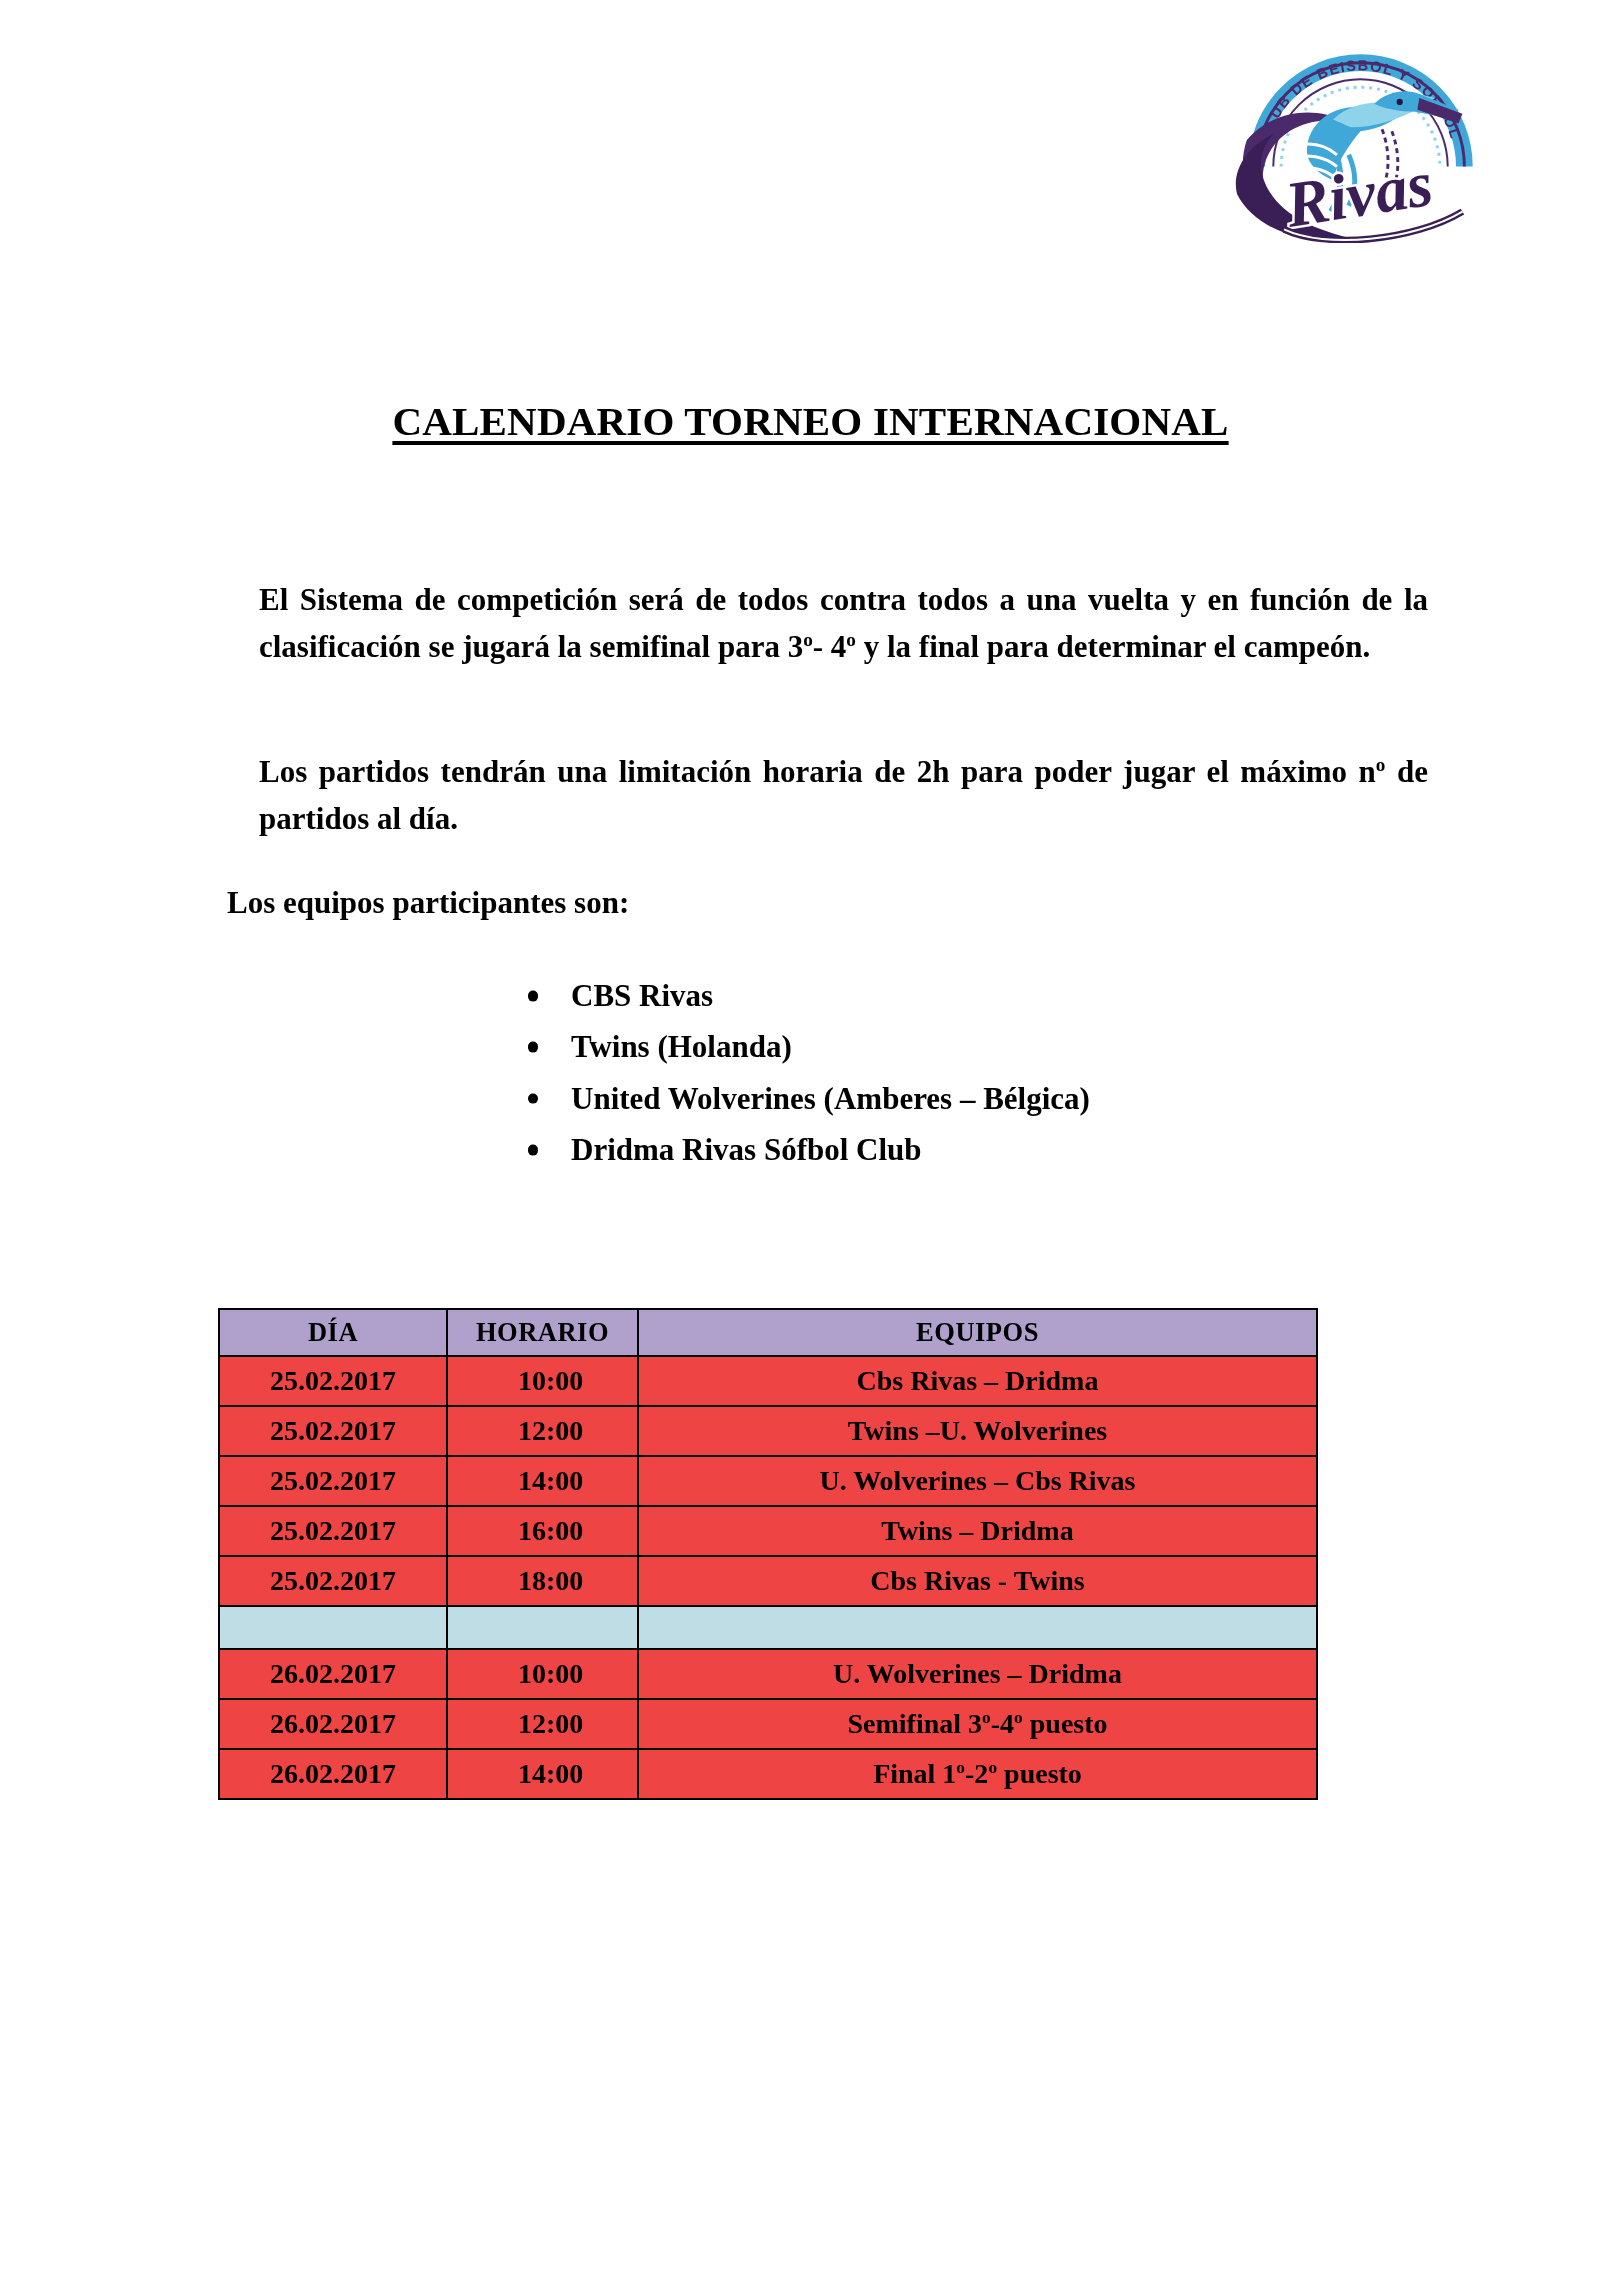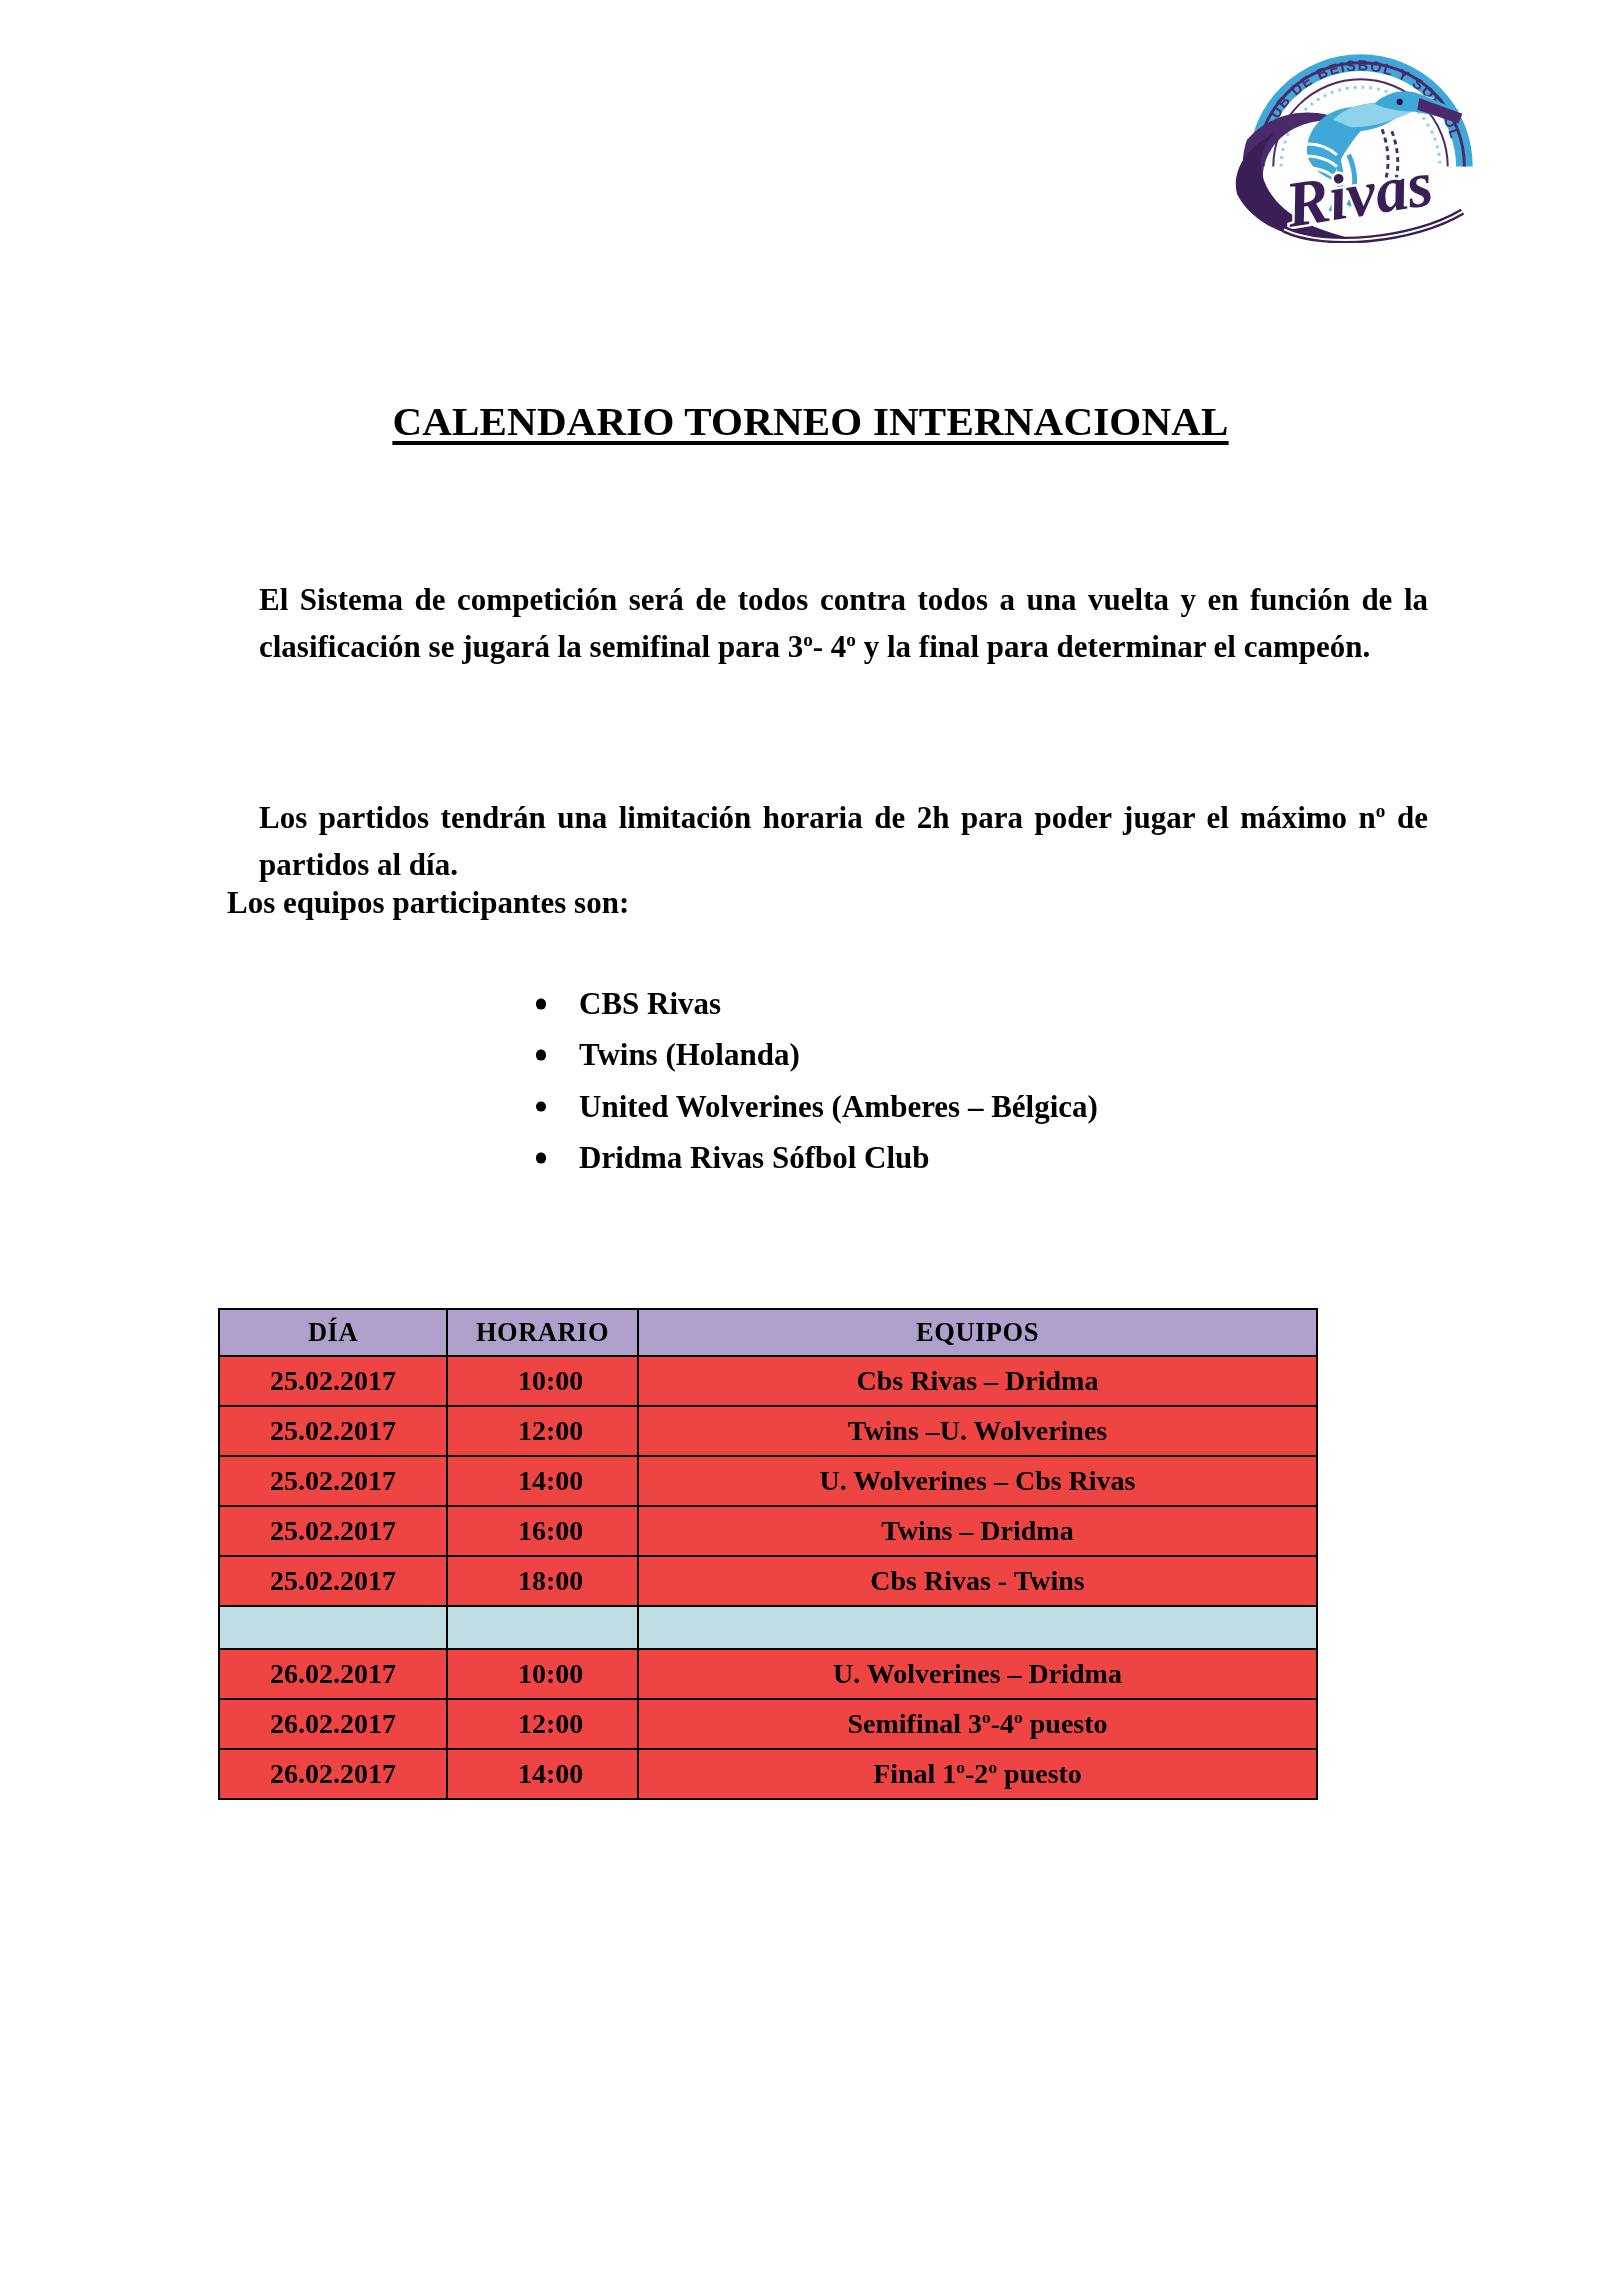--- a/index.html
+++ b/index.html
@@ -52,29 +52,29 @@
   .body-block {
     position: absolute;
     left: 227px;
     width: 1169px;
     font-size: 31px;
     font-weight: bold;
     line-height: 1.52;
   }
   .p-just { text-align: justify; text-align-last: left; margin-left: 32px; }
   #para1 { top: 545px; }
-  #para2 { top: 763px; }
+  #para2 { top: 717px; }
   #para3 { top: 848px; }
 
   
   .team-list {
     position: absolute;
     top: 970px;
     left: 510px;
-    margin: 8px;
+    margin: 0;
     padding: 0;
     list-style: none;
     font-size: 31px;
     font-weight: bold;
     line-height: 1.66;
   }
   .team-list li {
     position: relative;
     padding-left: 61px;
   }

